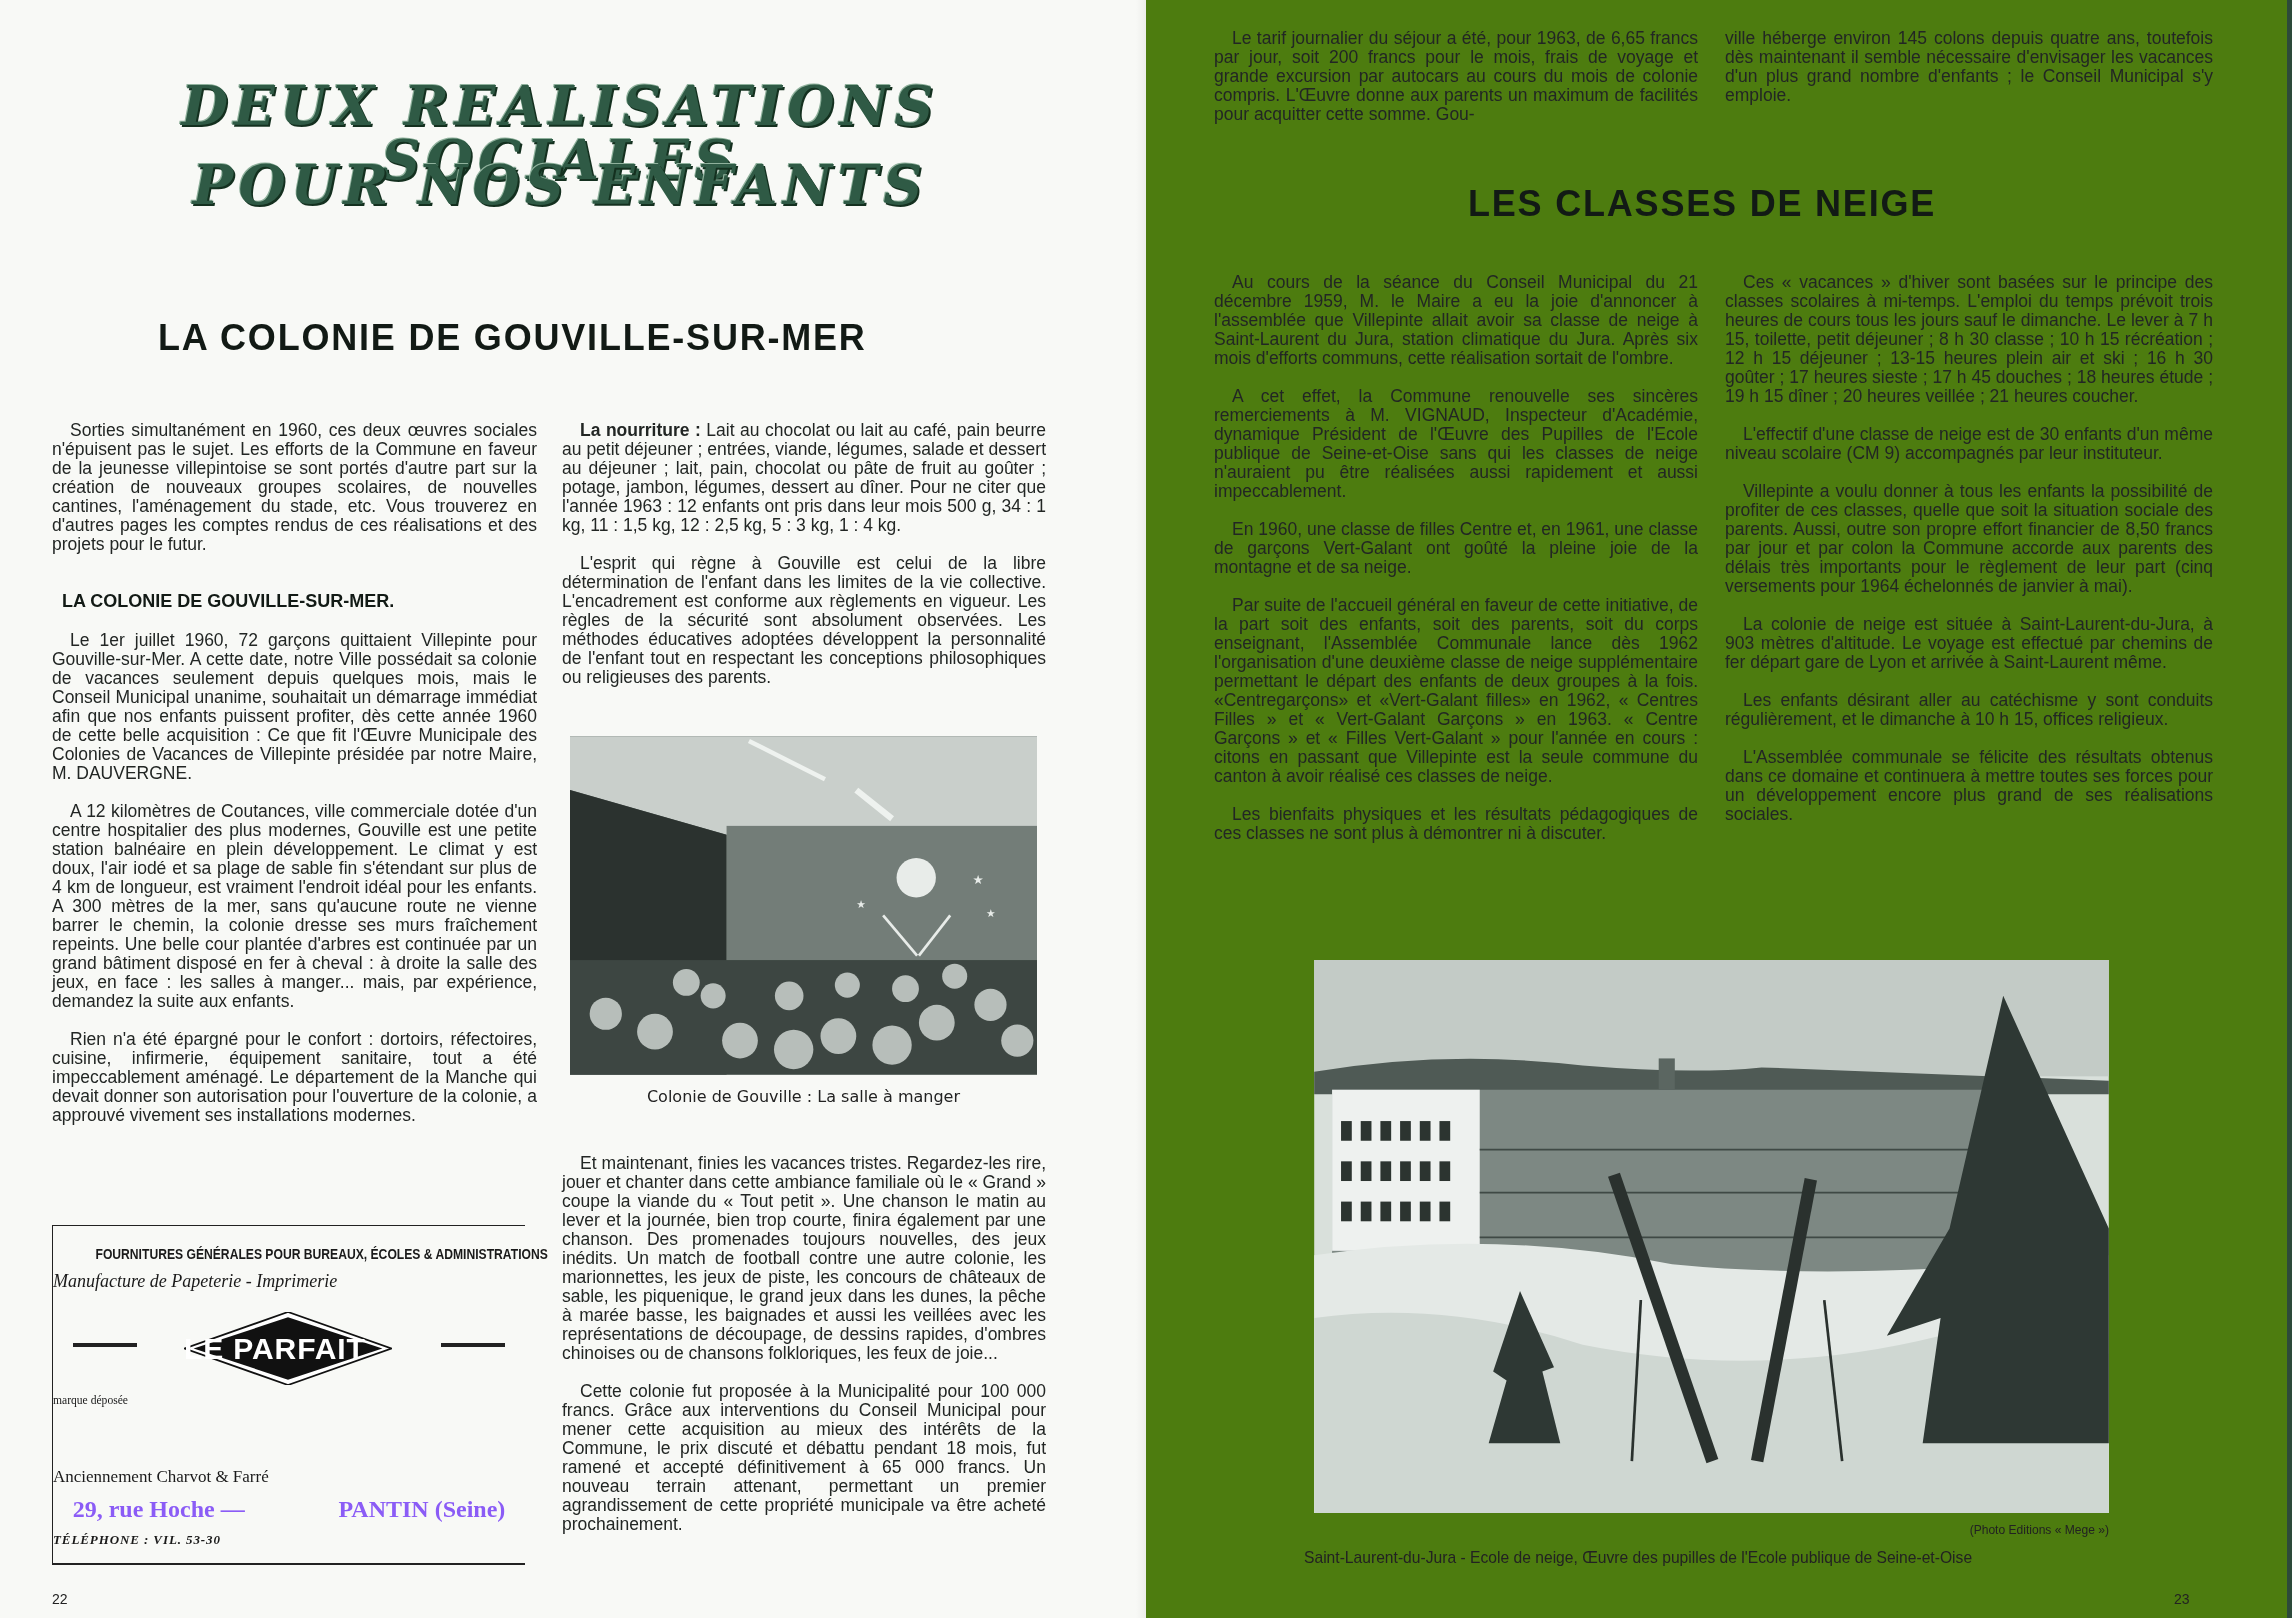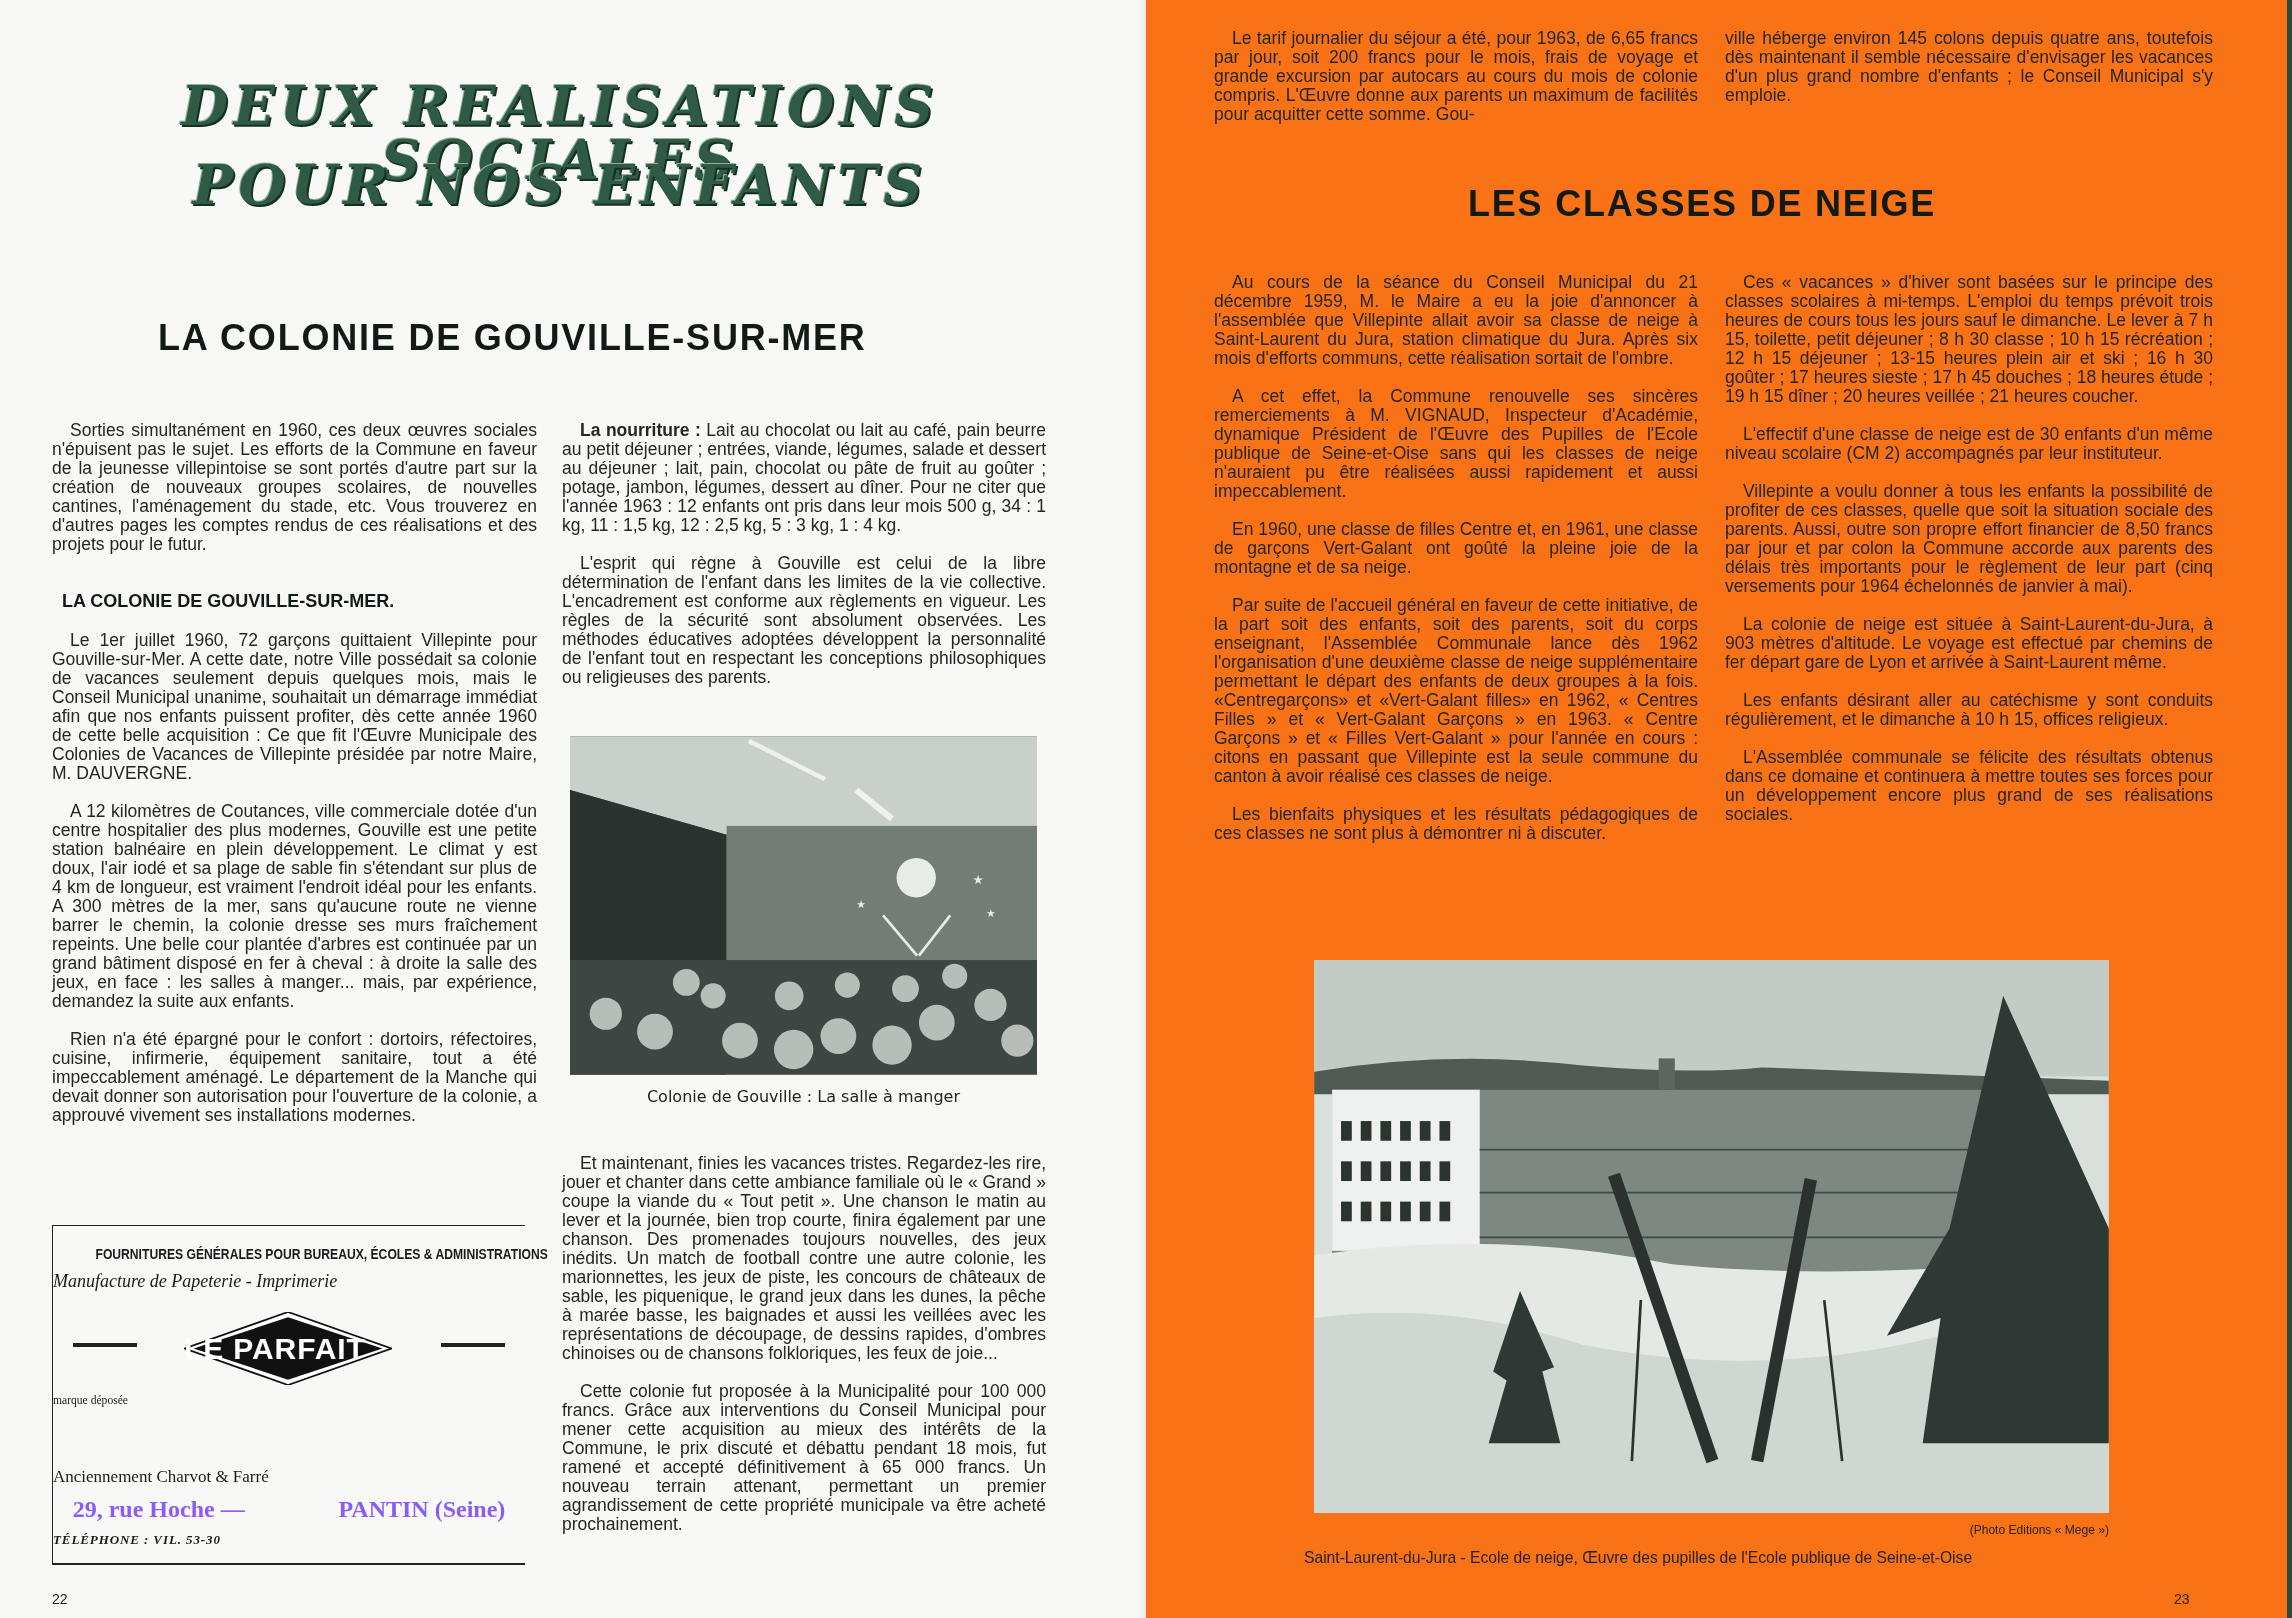--- a/index.html
+++ b/index.html
@@ -4,21 +4,21 @@
 <style>
   html, body { margin: 0; padding: 0; }
   body {
     width: 2293px; height: 1618px; position: relative; overflow: hidden;
     background: #f7f8f5;
     font-family: "Liberation Sans", sans-serif;
     color: #1e2220;
   }
   .page { position: absolute; top: 0; height: 1618px; }
   .page-left { left: 0; width: 1146px; background: #f8f9f6; }
-  .page-right { left: 1146px; width: 1146px; background: #f97316; }
+  .page-right { left: 1146px; width: 1146px; background: #4d7c0f; }
   .gutter { position: absolute; left: 1136px; top: 0; width: 21.5px; height: 1618px;
     background: linear-gradient(90deg, rgba(0,0,0,0) 0%, rgba(0,0,0,0.05) 50%, rgba(0,0,0,0) 100%); }
   .right-edge { position: absolute; right: 0; top: 0; width: 5.4px; height: 1618px; background: #2d4a3a; }
 
   .deco-title {
     position: absolute; left: 90px; width: 940px; text-align: center;
     font-family: "DejaVu Serif", serif; font-weight: bold; font-style: italic;
     font-size: 54px; letter-spacing: 5.4px; line-height: 1;
     color: #2f5a45;
     text-shadow: 1.8px 1.8px 0 #14301f, -0.9px -0.9px 0 #8fb19c;
@@ -164,21 +164,21 @@
   <div class="col" style="left:68px; top:273px; width:484px;">
     <p>Au cours de la séance du Conseil Municipal du 21 décembre 1959, M. le Maire a eu la joie d'annoncer à l'assemblée que Villepinte allait avoir sa classe de neige à Saint-Laurent du Jura, station climatique du Jura. Après six mois d'efforts communs, cette réalisation sortait de l'ombre.</p>
     <p>A cet effet, la Commune renouvelle ses sincères remerciements à M. VIGNAUD, Inspecteur d'Académie, dynamique Président de l'Œuvre des Pupilles de l'Ecole publique de Seine-et-Oise sans qui les classes de neige n'auraient pu être réalisées aussi rapidement et aussi impeccablement.</p>
     <p>En 1960, une classe de filles Centre et, en 1961, une classe de garçons Vert-Galant ont goûté la pleine joie de la montagne et de sa neige.</p>
     <p>Par suite de l'accueil général en faveur de cette initiative, de la part soit des enfants, soit des parents, soit du corps enseignant, l'Assemblée Communale lance dès 1962 l'organisation d'une deuxième classe de neige supplémentaire permettant le départ des enfants de deux groupes à la fois. «Centregarçons» et «Vert-Galant filles» en 1962, « Centres Filles » et « Vert-Galant Garçons » en 1963. « Centre Garçons » et « Filles Vert-Galant » pour l'année en cours : citons en passant que Villepinte est la seule commune du canton à avoir réalisé ces classes de neige.</p>
     <p>Les bienfaits physiques et les résultats pédagogiques de ces classes ne sont plus à démontrer ni à discuter.</p>
   </div>
 
   <div class="col" style="left:579px; top:273px; width:488px;">
     <p>Ces « vacances » d'hiver sont basées sur le principe des classes scolaires à mi-temps. L'emploi du temps prévoit trois heures de cours tous les jours sauf le dimanche. Le lever à 7 h 15, toilette, petit déjeuner ; 8 h 30 classe ; 10 h 15 récréation ; 12 h 15 déjeuner ; 13-15 heures plein air et ski ; 16 h 30 goûter ; 17 heures sieste ; 17 h 45 douches ; 18 heures étude ; 19 h 15 dîner ; 20 heures veillée ; 21 heures coucher.</p>
-    <p>L'effectif d'une classe de neige est de 30 enfants d'un même niveau scolaire (CM 2) accompagnés par leur instituteur.</p>
+    <p>L'effectif d'une classe de neige est de 30 enfants d'un même niveau scolaire (CM 9) accompagnés par leur instituteur.</p>
     <p>Villepinte a voulu donner à tous les enfants la possibilité de profiter de ces classes, quelle que soit la situation sociale des parents. Aussi, outre son propre effort financier de 8,50 francs par jour et par colon la Commune accorde aux parents des délais très importants pour le règlement de leur part (cinq versements pour 1964 échelonnés de janvier à mai).</p>
     <p>La colonie de neige est située à Saint-Laurent-du-Jura, à 903 mètres d'altitude. Le voyage est effectué par chemins de fer départ gare de Lyon et arrivée à Saint-Laurent même.</p>
     <p>Les enfants désirant aller au catéchisme y sont conduits régulièrement, et le dimanche à 10 h 15, offices religieux.</p>
     <p>L'Assemblée communale se félicite des résultats obtenus dans ce domaine et continuera à mettre toutes ses forces pour un développement encore plus grand de ses réalisations sociales.</p>
   </div>
 
   <div class="photo" style="left:168px; top:960px; width:795px; height:553px;">
     <svg width="795" height="553" viewBox="0 0 888 618">
       <rect width="888" height="618" fill="#d9e0db"></rect>
       <rect width="888" height="130" fill="#c3cbc6"></rect>

